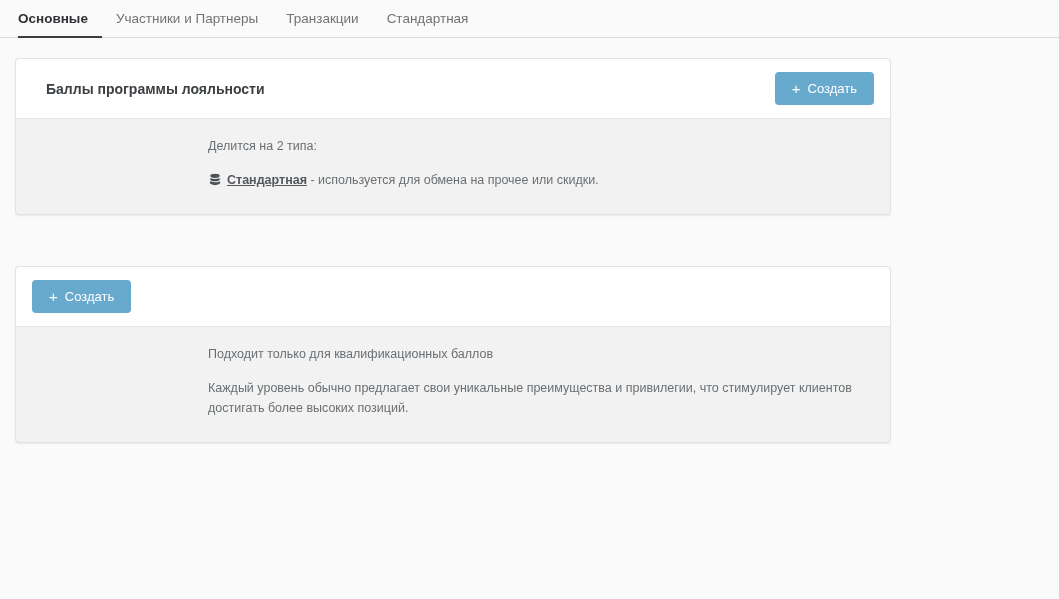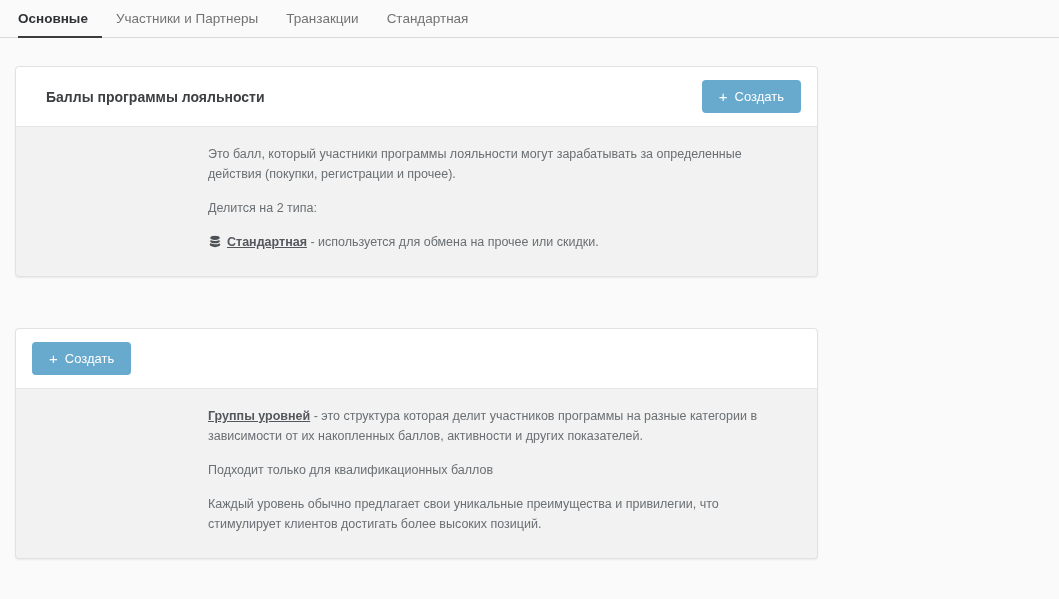--- a/index.html
+++ b/index.html
@@ -27,21 +27,21 @@
     padding:2px 14px 10px 0;
     cursor:pointer;white-space:nowrap;
   }
   .tab.active{
     font-weight:700;color:#2f3134;
     border-bottom:2px solid #3a3c3e;
     margin-bottom:-1px;
   }
   
   .card{
-    width:803px;margin:28px 0 0 15px;
+    width:876px;margin:20px 0 0 15px;
     background:var(--card-body-bg);
     border:1px solid #e2e2e2;border-radius:4px;
     box-shadow:0 1px 2px rgba(0,0,0,.07);
   }
   .card + .card{margin-top:51px;}
   .card-header{
     display:flex;align-items:center;justify-content:space-between;
     background:#ffffff;
     border-bottom:1px solid #e5e5e5;
     border-radius:4px 4px 0 0;
@@ -90,21 +90,20 @@
 
 <div class="card">
   <div class="card-header">
     <div class="card-title">Баллы программы лояльности</div>
     <button class="btn-create">
       <span class="plus">+</span>
       <span>Создать</span>
     </button>
   </div>
   <div class="card-body">
-    <p>Это балл, который участники программы лояльности могут зарабатывать за определенные действия (покупки, регистрации и прочее).</p>
     <p>Делится на 2 типа:</p>
     <p>
       <span class="ic">
         <svg viewBox="0 0 16 16" fill="#4c5054">
           <ellipse cx="8" cy="12" rx="6" ry="3"></ellipse>
           <ellipse cx="8" cy="8.2" rx="6" ry="3" stroke="#f2f2f2" stroke-width="1.2"></ellipse>
           <ellipse cx="8" cy="4.4" rx="6" ry="3" stroke="#f2f2f2" stroke-width="1.2"></ellipse>
         </svg>
       </span><b>Стандартная</b><span> - используется для обмена на прочее или скидки.</span>
     </p>
@@ -112,19 +111,16 @@
 </div>
 
 <div class="card">
   <div class="card-header">
     <button class="btn-create">
       <span class="plus">+</span>
       <span>Создать</span>
     </button>
   </div>
   <div class="card-body">
-    <p>
-      <b>Группы уровней</b><span> - это структура которая делит участников программы на разные категории в зависимости от их накопленных баллов, активности и других показателей.</span>
-    </p>
     <p>Подходит только для квалификационных баллов</p>
     <p>Каждый уровень обычно предлагает свои уникальные преимущества и привилегии, что стимулирует клиентов достигать более высоких позиций.</p>
   </div>
 </div>
 
 </body></html>

